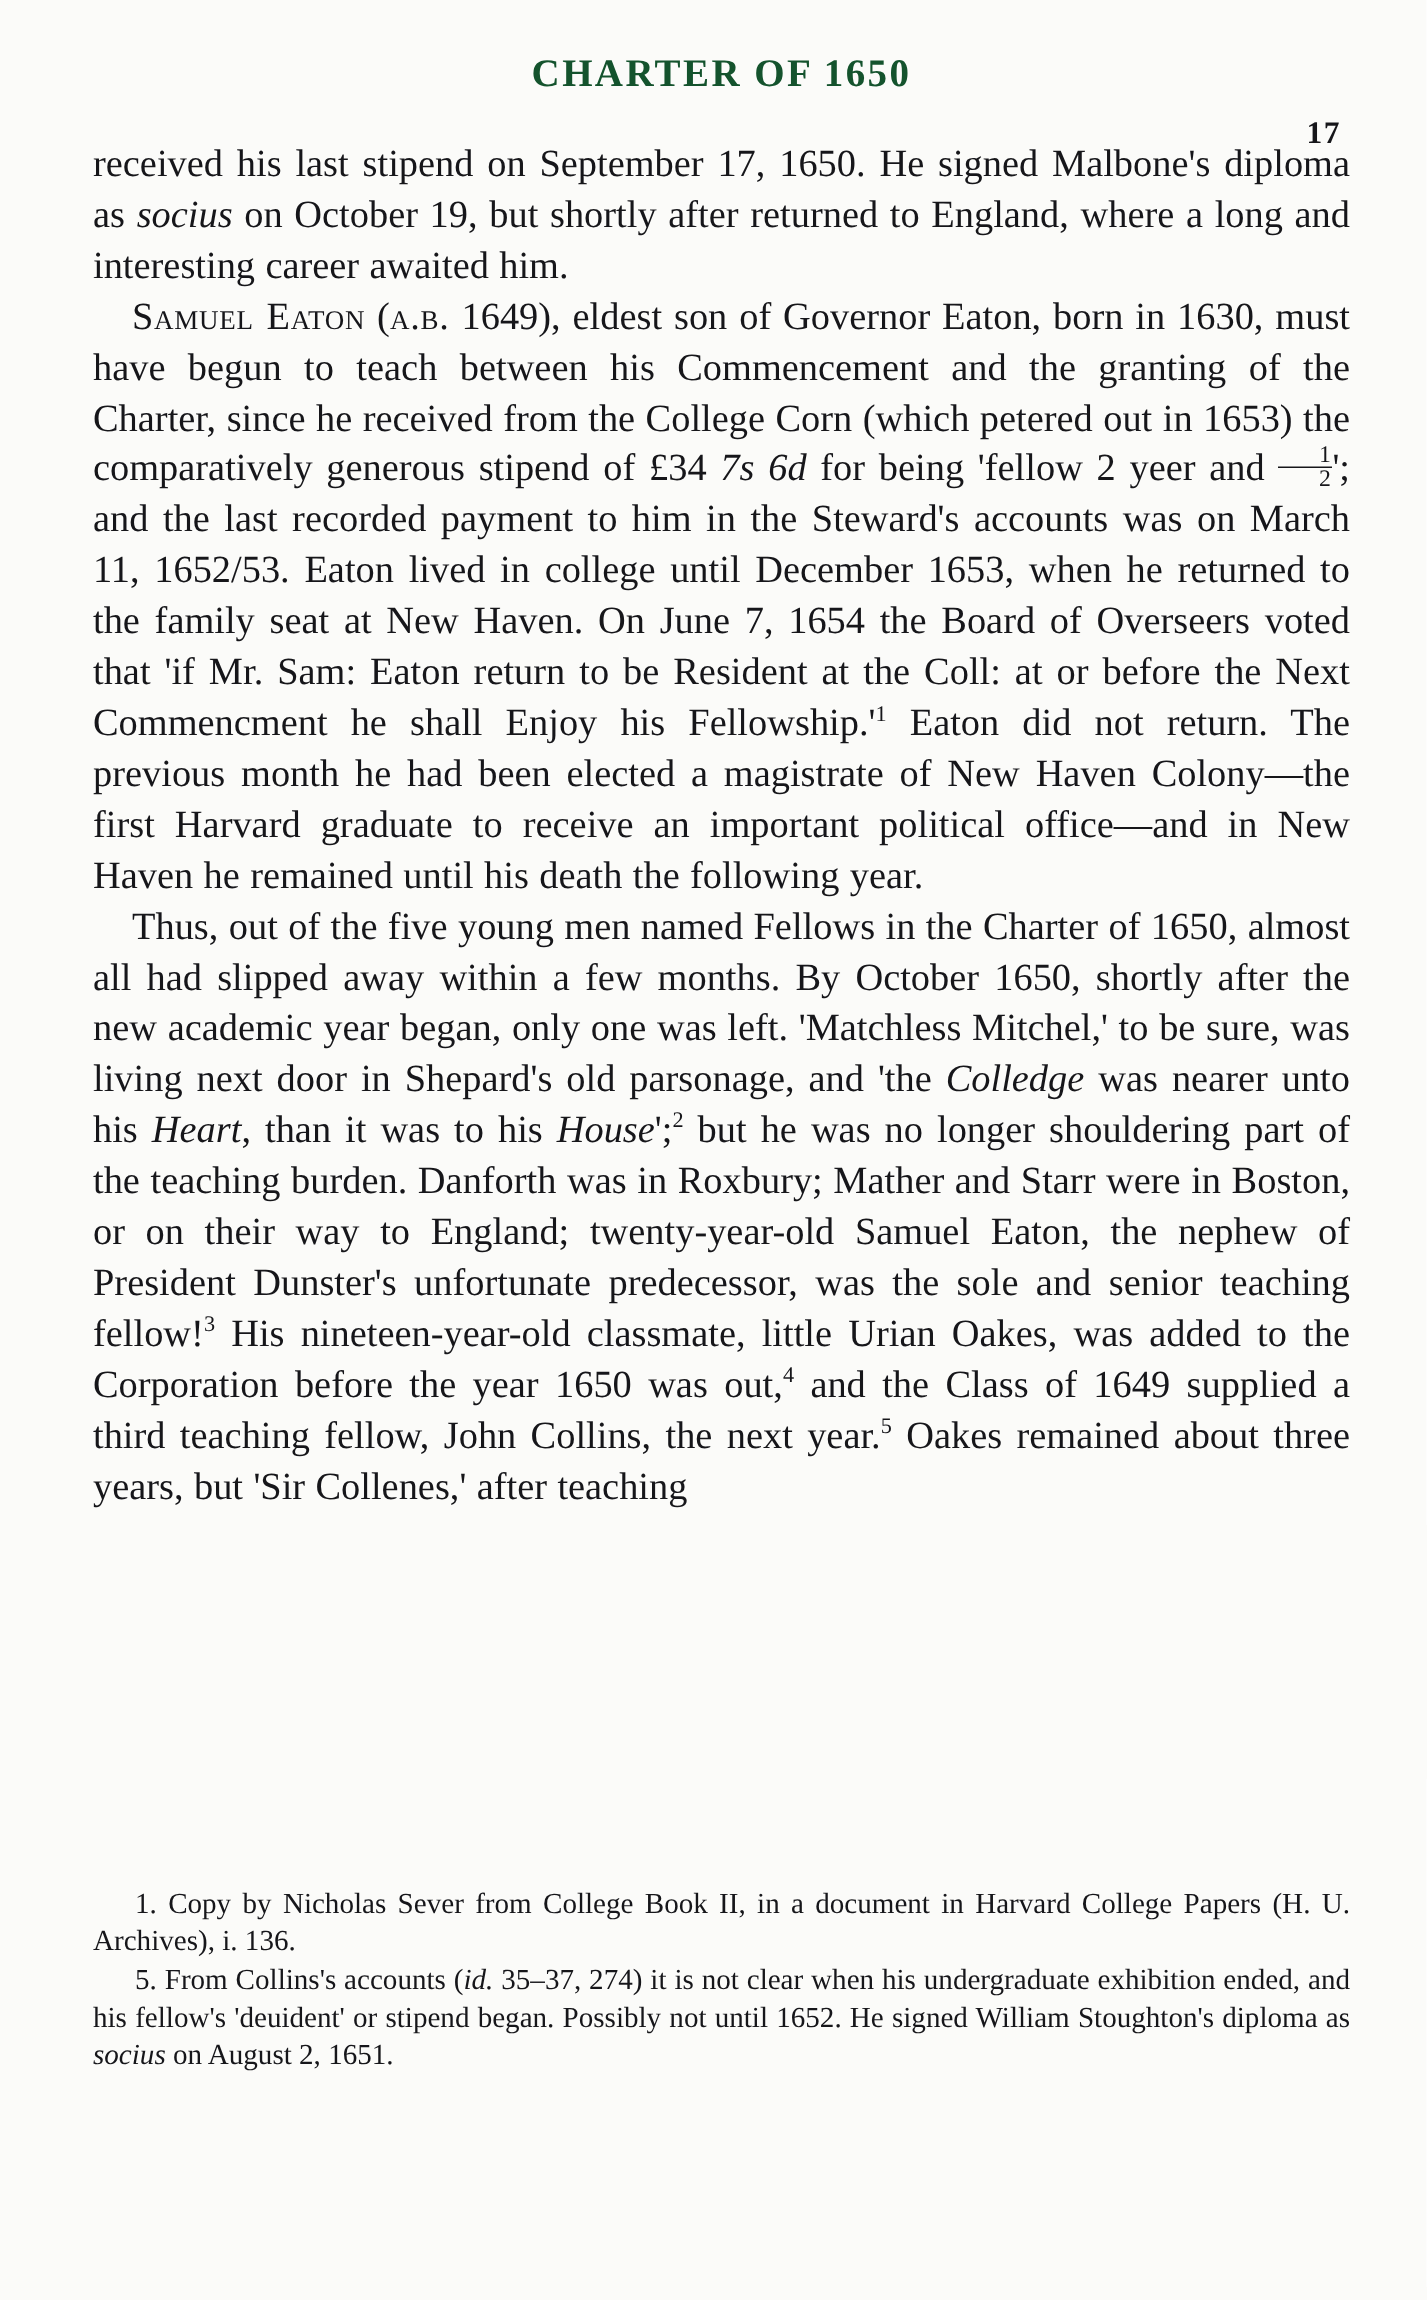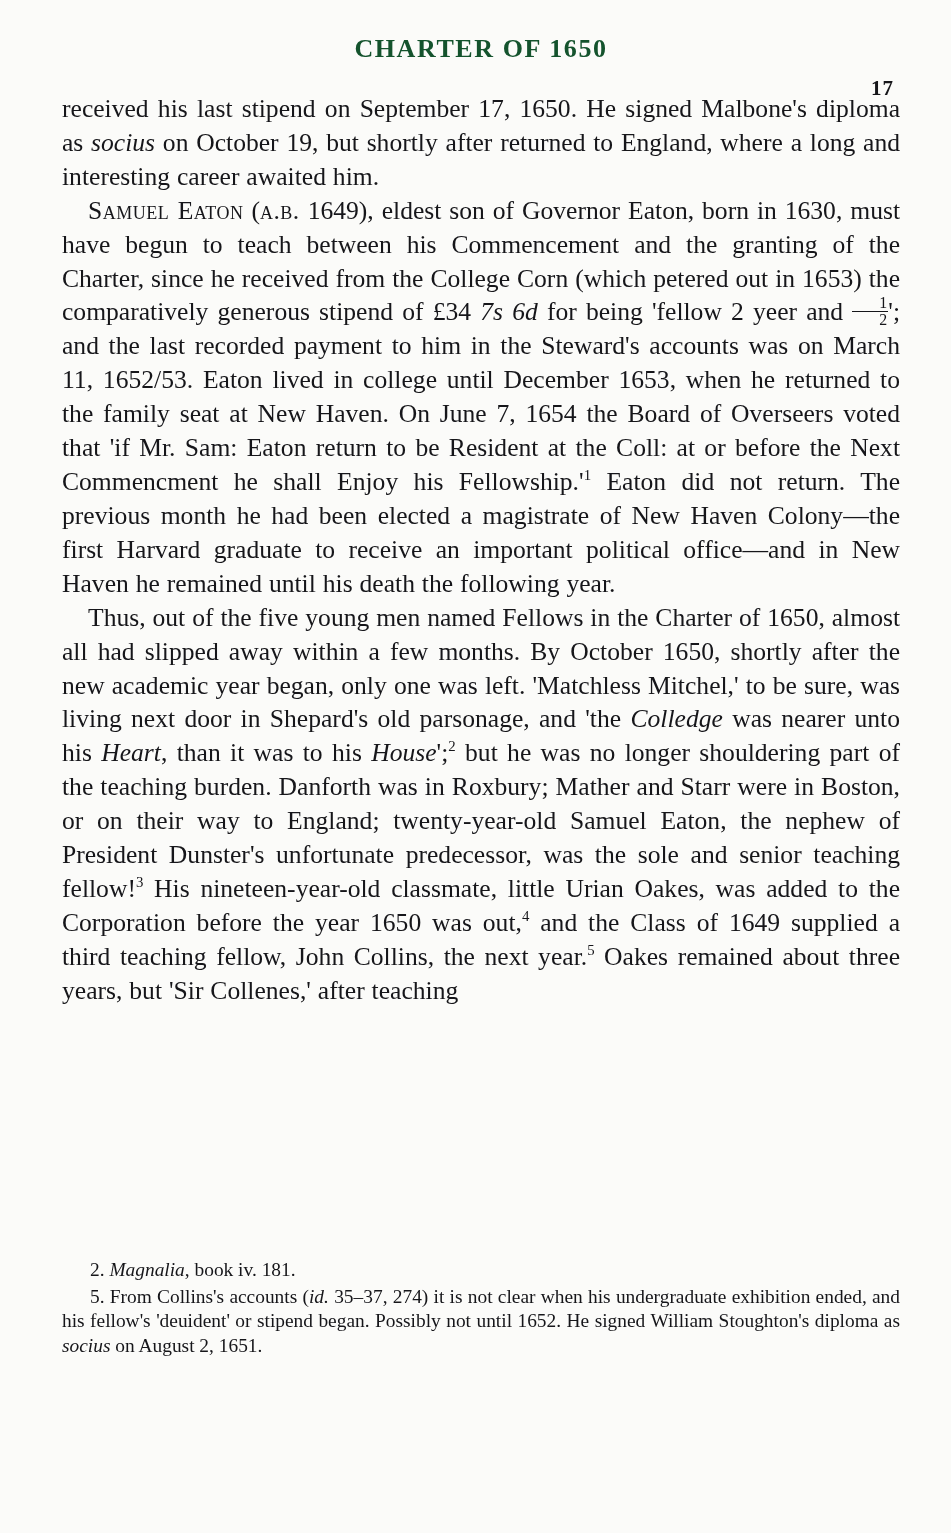--- a/index.html
+++ b/index.html
@@ -109,17 +109,17 @@
 
     <div class="body-text">
       <p>received his last stipend on September 17, 1650.  He signed Malbone's diploma as <em>socius</em> on October 19, but shortly after returned to England, where a long and interesting career awaited him.</p>
       <p class="indent"><span class="sc">Samuel Eaton</span> (<span class="sc">a.b.</span> 1649), eldest son of Governor Eaton, born in 1630, must have begun to teach between his Commencement and the granting of the Charter, since he received from the College Corn (which petered out in 1653) the comparatively generous stipend of £34 <em>7s 6d</em> for being 'fellow 2 yeer and <span class="frac"><span class="num">1</span><span class="den">2</span></span>'; and the last recorded payment to him in the Steward's accounts was on March 11, 1652/53.  Eaton lived in college until December 1653, when he returned to the family seat at New Haven.  On June 7, 1654 the Board of Overseers voted that 'if Mr. Sam: Eaton return to be Resident at the Coll: at or before the Next Commencment he shall Enjoy his Fellowship.'<sup>1</sup>  Eaton did not return.  The previous month he had been elected a magistrate of New Haven Colony—the first Harvard graduate to receive an important political office—and in New Haven he remained until his death the following year.</p>
       <p class="indent">Thus, out of the five young men named Fellows in the Charter of 1650, almost all had slipped away within a few months.  By October 1650, shortly after the new academic year began, only one was left.  'Matchless Mitchel,' to be sure, was living next door in Shepard's old parsonage, and 'the <em>Colledge</em> was nearer unto his <em>Heart</em>, than it was to his <em>House</em>';<sup>2</sup> but he was no longer shouldering part of the teaching burden.  Danforth was in Roxbury; Mather and Starr were in Boston, or on their way to England; twenty-year-old Samuel Eaton, the nephew of President Dunster's unfortunate predecessor, was the sole and senior teaching fellow!<sup>3</sup>  His nineteen-year-old classmate, little Urian Oakes, was added to the Corporation before the year 1650 was out,<sup>4</sup> and the Class of 1649 supplied a third teaching fellow, John Collins, the next year.<sup>5</sup>  Oakes remained about three years, but 'Sir Collenes,' after teaching</p>
     </div>
 
   </div>
 
   <div class="notes">
-    <p class="note ind">2.  <em>Magnalia</em>, book iv. 181.</p>
+    <p class="note first">1.  Copy by Nicholas Sever from College Book II, in a document in Harvard College Papers (H. U. Archives), i. 136.</p>
     <p class="note ind2">5.  From Collins's accounts (<em>id.</em> 35–37, 274) it is not clear when his undergraduate exhibition ended, and his fellow's 'deuident' or stipend began.  Possibly not until 1652.  He signed William Stoughton's diploma as <em>socius</em> on August 2, 1651.</p>
   </div>
 
 </div>
 
 </body></html>

